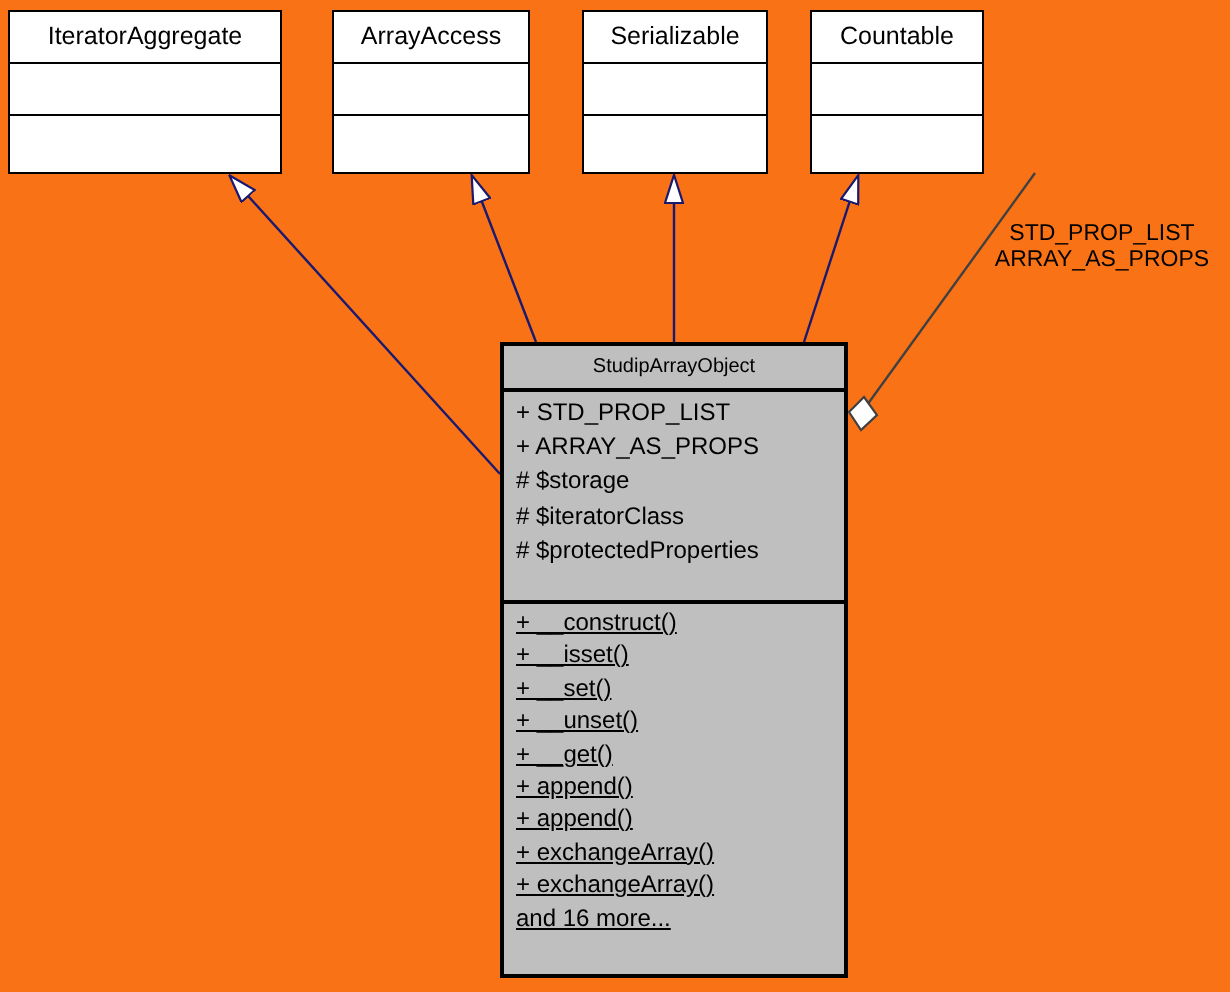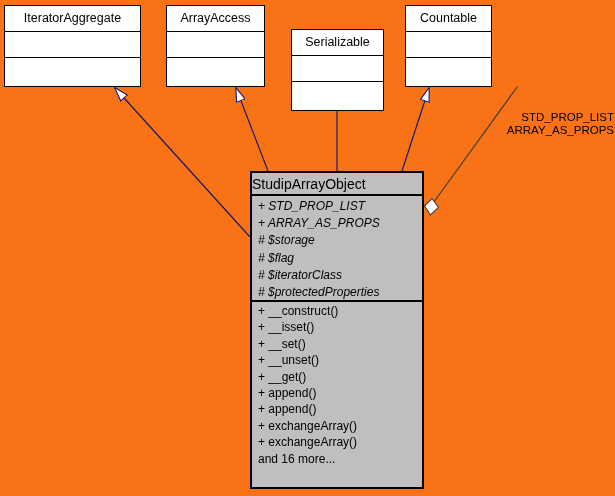--- a/index.html
+++ b/index.html
@@ -56,43 +56,44 @@
   .main-node {
     position: absolute;
     left: 250px; top: 171px;
     width: 174px; height: 318px;
     background: var(--main-fill);
     border: 2px solid var(--node-border);
   }
   .main-node .m-title {
     height: 23px;
     line-height: 22px;
-    font-size: 14px;
+    text-align: center;
+    font-size: 10px;
     border-bottom: 2px solid var(--node-border);
     white-space: nowrap;
   }
   .main-node .m-attrs {
     height: 106px;
     padding: 2px 3px 0 6px;
     border-bottom: 2px solid var(--node-border);
     font-size: 12px;
-    font-style: italic;
   }
   .main-node .m-attrs .row { line-height: 17.2px; white-space: nowrap; }
   .main-node .m-methods {
     padding: 1px 3px 0 6px;
     font-size: 12px;
+    text-decoration: underline;
   }
   .main-node .m-methods .row { line-height: 16.4px; white-space: nowrap; }
 
   .edge-label {
     position: absolute;
     left: 488px; top: 111px;
     width: 126px;
-    text-align: right;
+    text-align: center;
     font-size: 11.5px;
     line-height: 13px;
     white-space: nowrap;
   }
 </style>
 </head>
 <body>
 
 <div id="canvas">
 
@@ -117,21 +118,21 @@
     <div class="compartment"></div>
     <div class="compartment"></div>
   </div>
 
   <div class="node" style="left:166px; top:5px; width:99px; height:82px;">
     <div class="nm">ArrayAccess</div>
     <div class="compartment"></div>
     <div class="compartment"></div>
   </div>
 
-  <div class="node" style="left:291px; top:5px; width:93px; height:82px;margin-top:24px;">
+  <div class="node" style="left:291px; top:5px; width:93px; height:82px;">
     <div class="nm">Serializable</div>
     <div class="compartment"></div>
     <div class="compartment"></div>
   </div>
 
   <div class="node" style="left:405px; top:5px; width:87px; height:82px;">
     <div class="nm">Countable</div>
     <div class="compartment"></div>
     <div class="compartment"></div>
   </div>
@@ -141,21 +142,20 @@
     <div>STD_PROP_LIST</div>
     <div>ARRAY_AS_PROPS</div>
   </div>
 
   <div class="main-node">
     <div class="m-title">StudipArrayObject</div>
     <div class="m-attrs">
       <div class="row">+ STD_PROP_LIST</div>
       <div class="row">+ ARRAY_AS_PROPS</div>
       <div class="row"># $storage</div>
-      <div class="row"># $flag</div>
       <div class="row"># $iteratorClass</div>
       <div class="row"># $protectedProperties</div>
     </div>
     <div class="m-methods">
       <div class="row">+ __construct()</div>
       <div class="row">+ __isset()</div>
       <div class="row">+ __set()</div>
       <div class="row">+ __unset()</div>
       <div class="row">+ __get()</div>
       <div class="row">+ append()</div>

